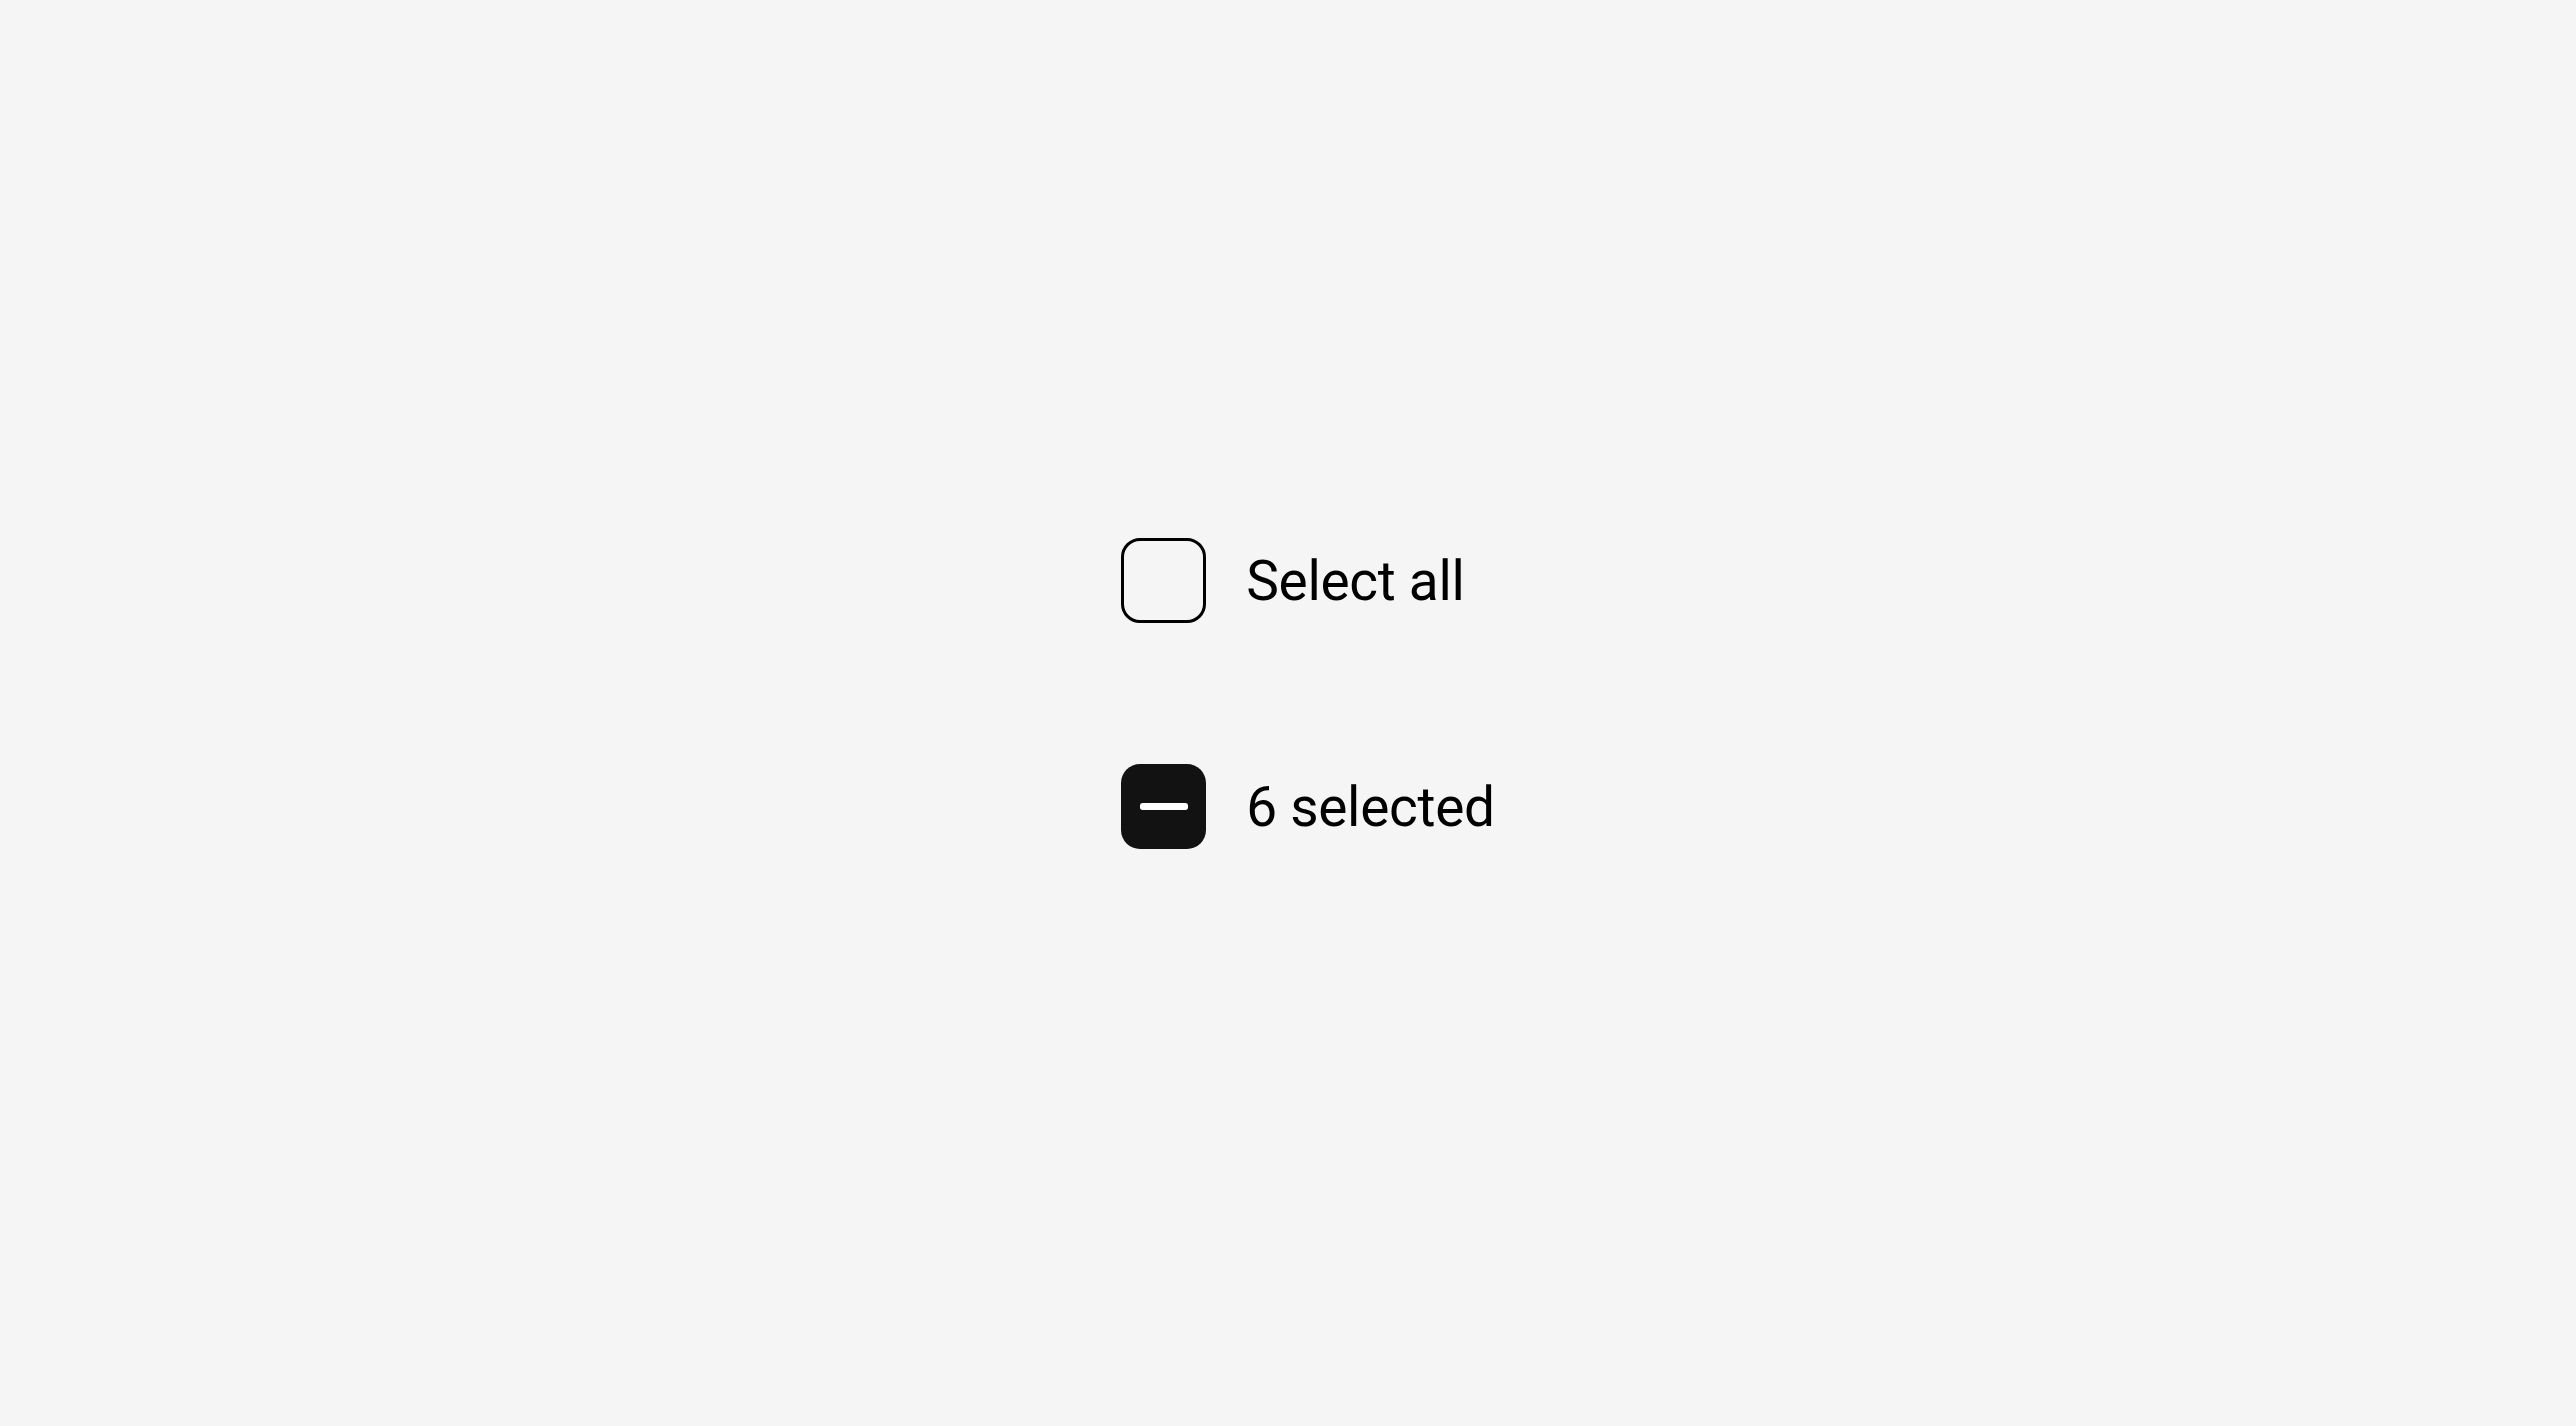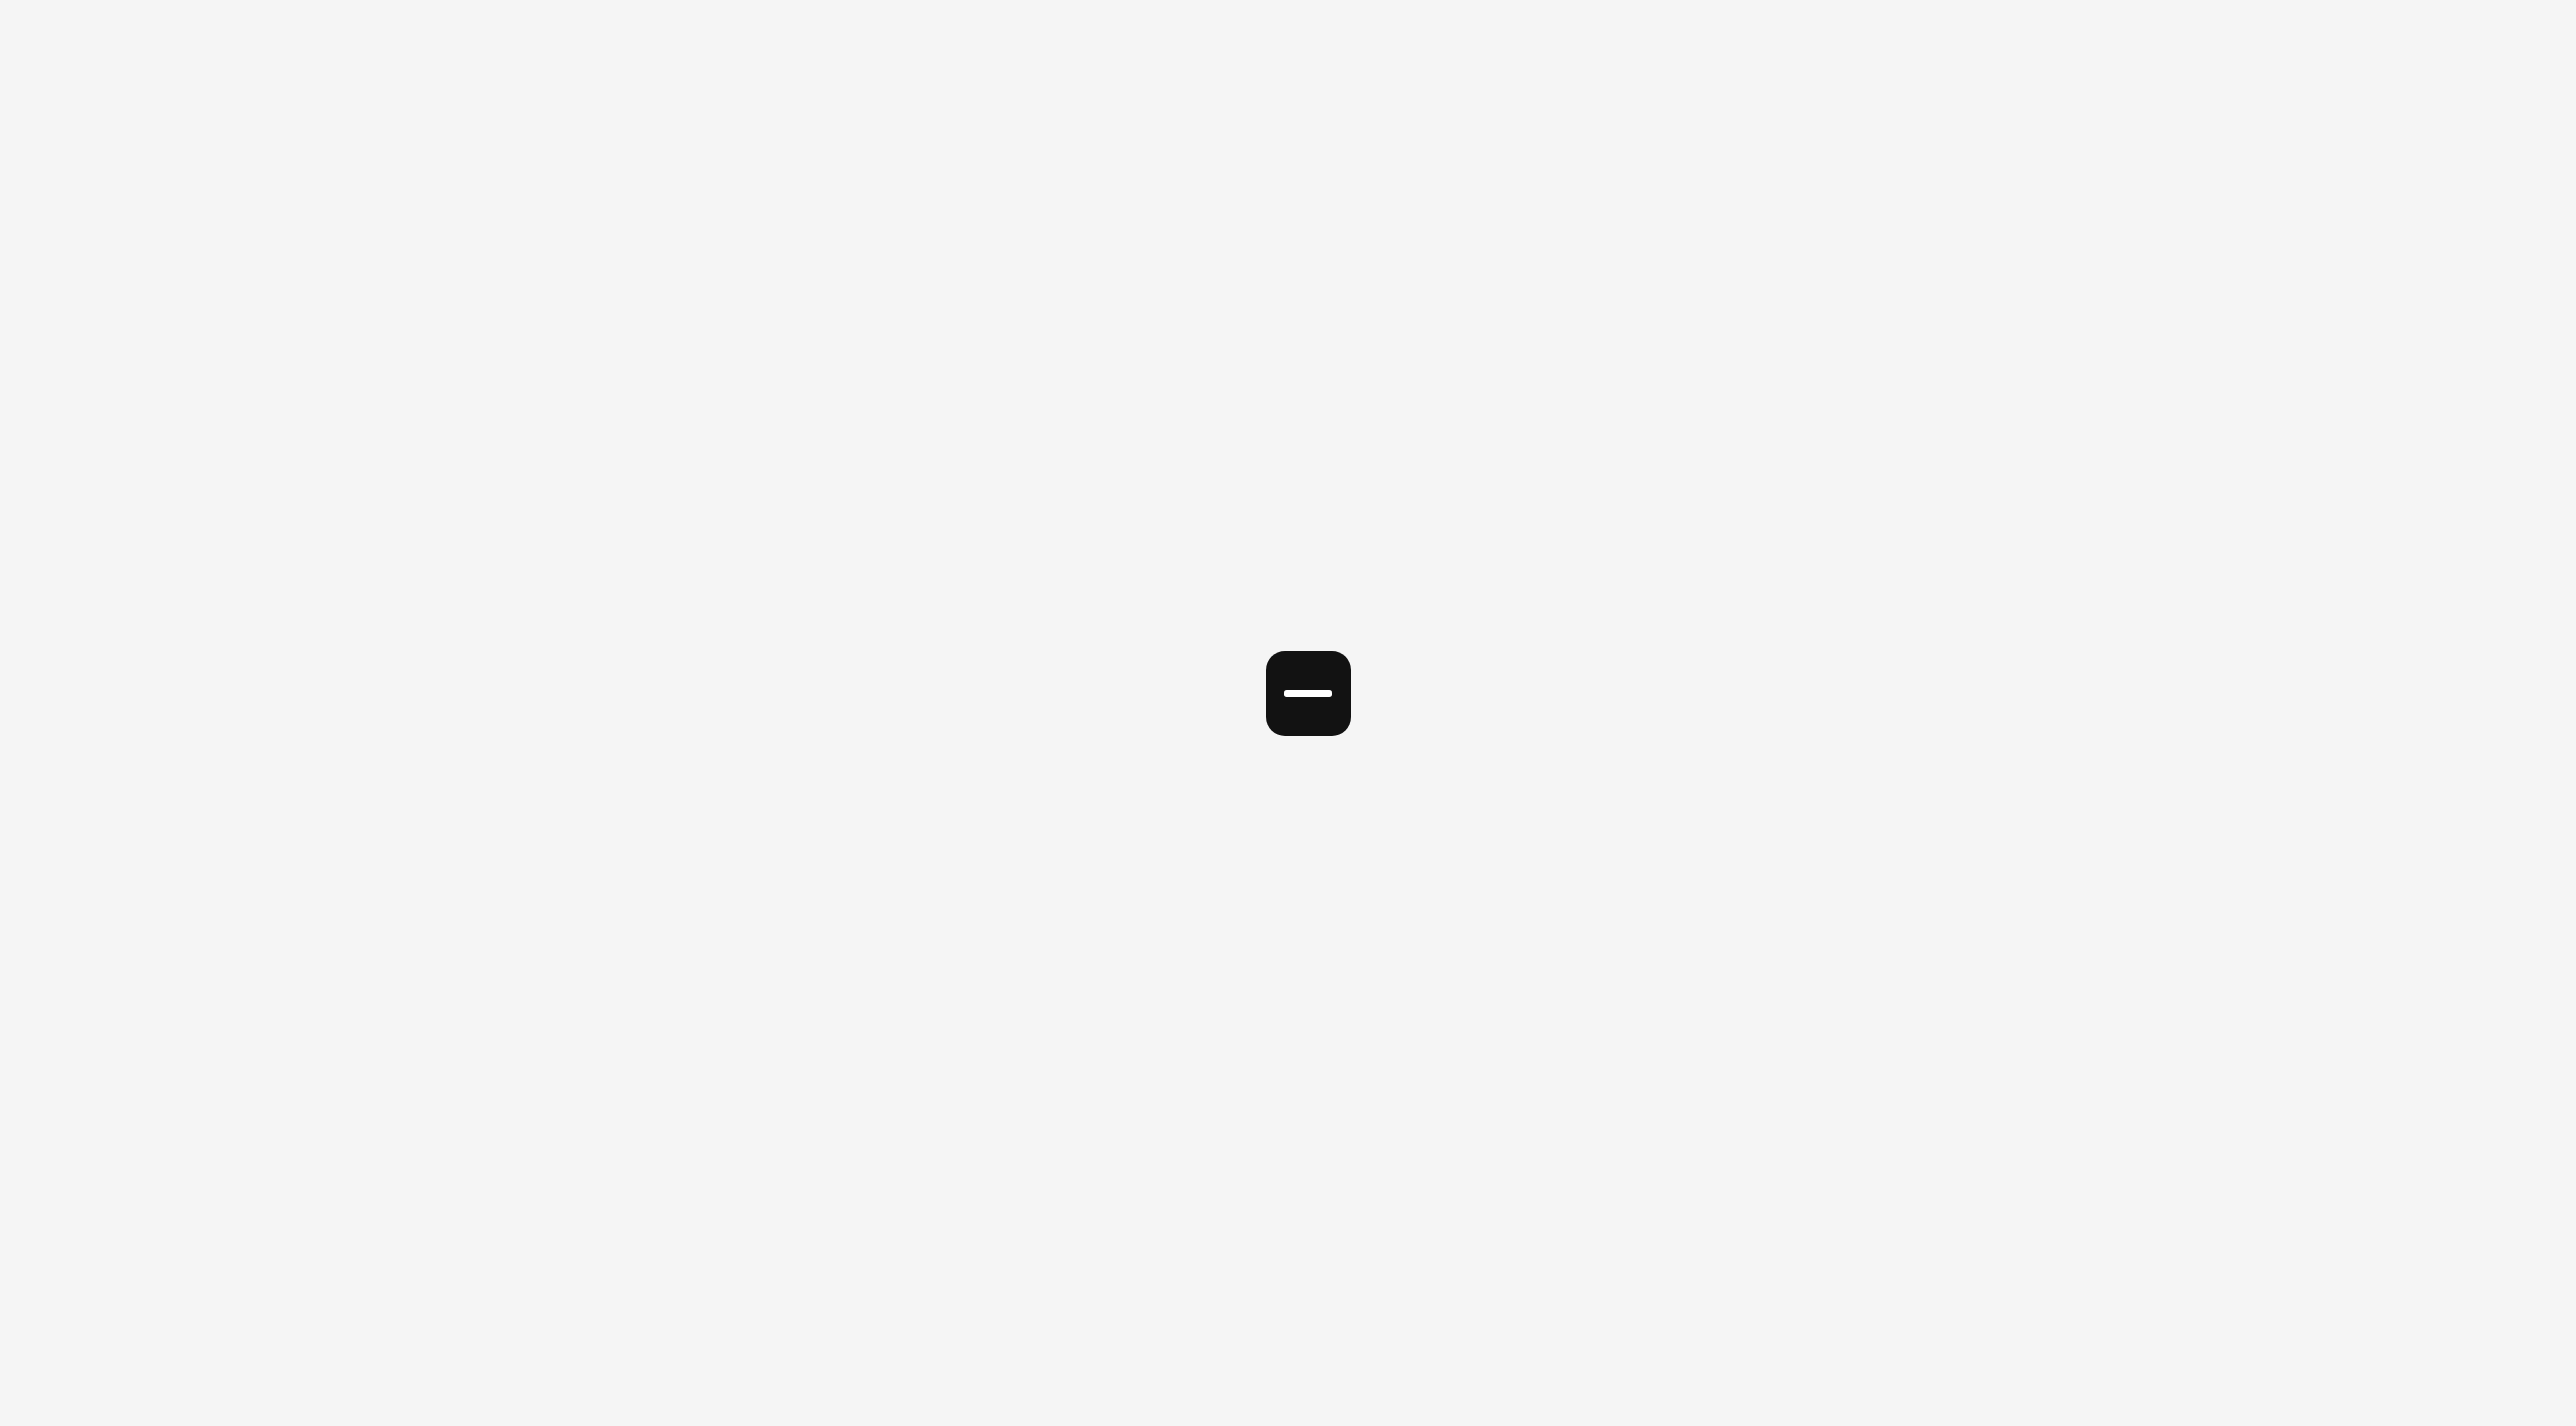--- a/index.html
+++ b/index.html
@@ -70,22 +70,28 @@
     .check-svg {
       width: 56px;
       height: 56px;
     }
   </style>
 </head>
 <body>
 
 <div class="container">
 
+  <div class="checkbox-row">
+    <div class="checkbox checkbox-unchecked" role="checkbox" aria-checked="false">
+    </div>
+    <span class="checkbox-label">Select all</span>
+  </div>
 
   <div class="checkbox-row">
     <div class="checkbox checkbox-filled" role="checkbox" aria-checked="mixed">
       <div class="minus-line"></div>
     </div>
+    <span class="checkbox-label">6 selected</span>
   </div>
 
 
 </div>
 
 
 </body></html>

